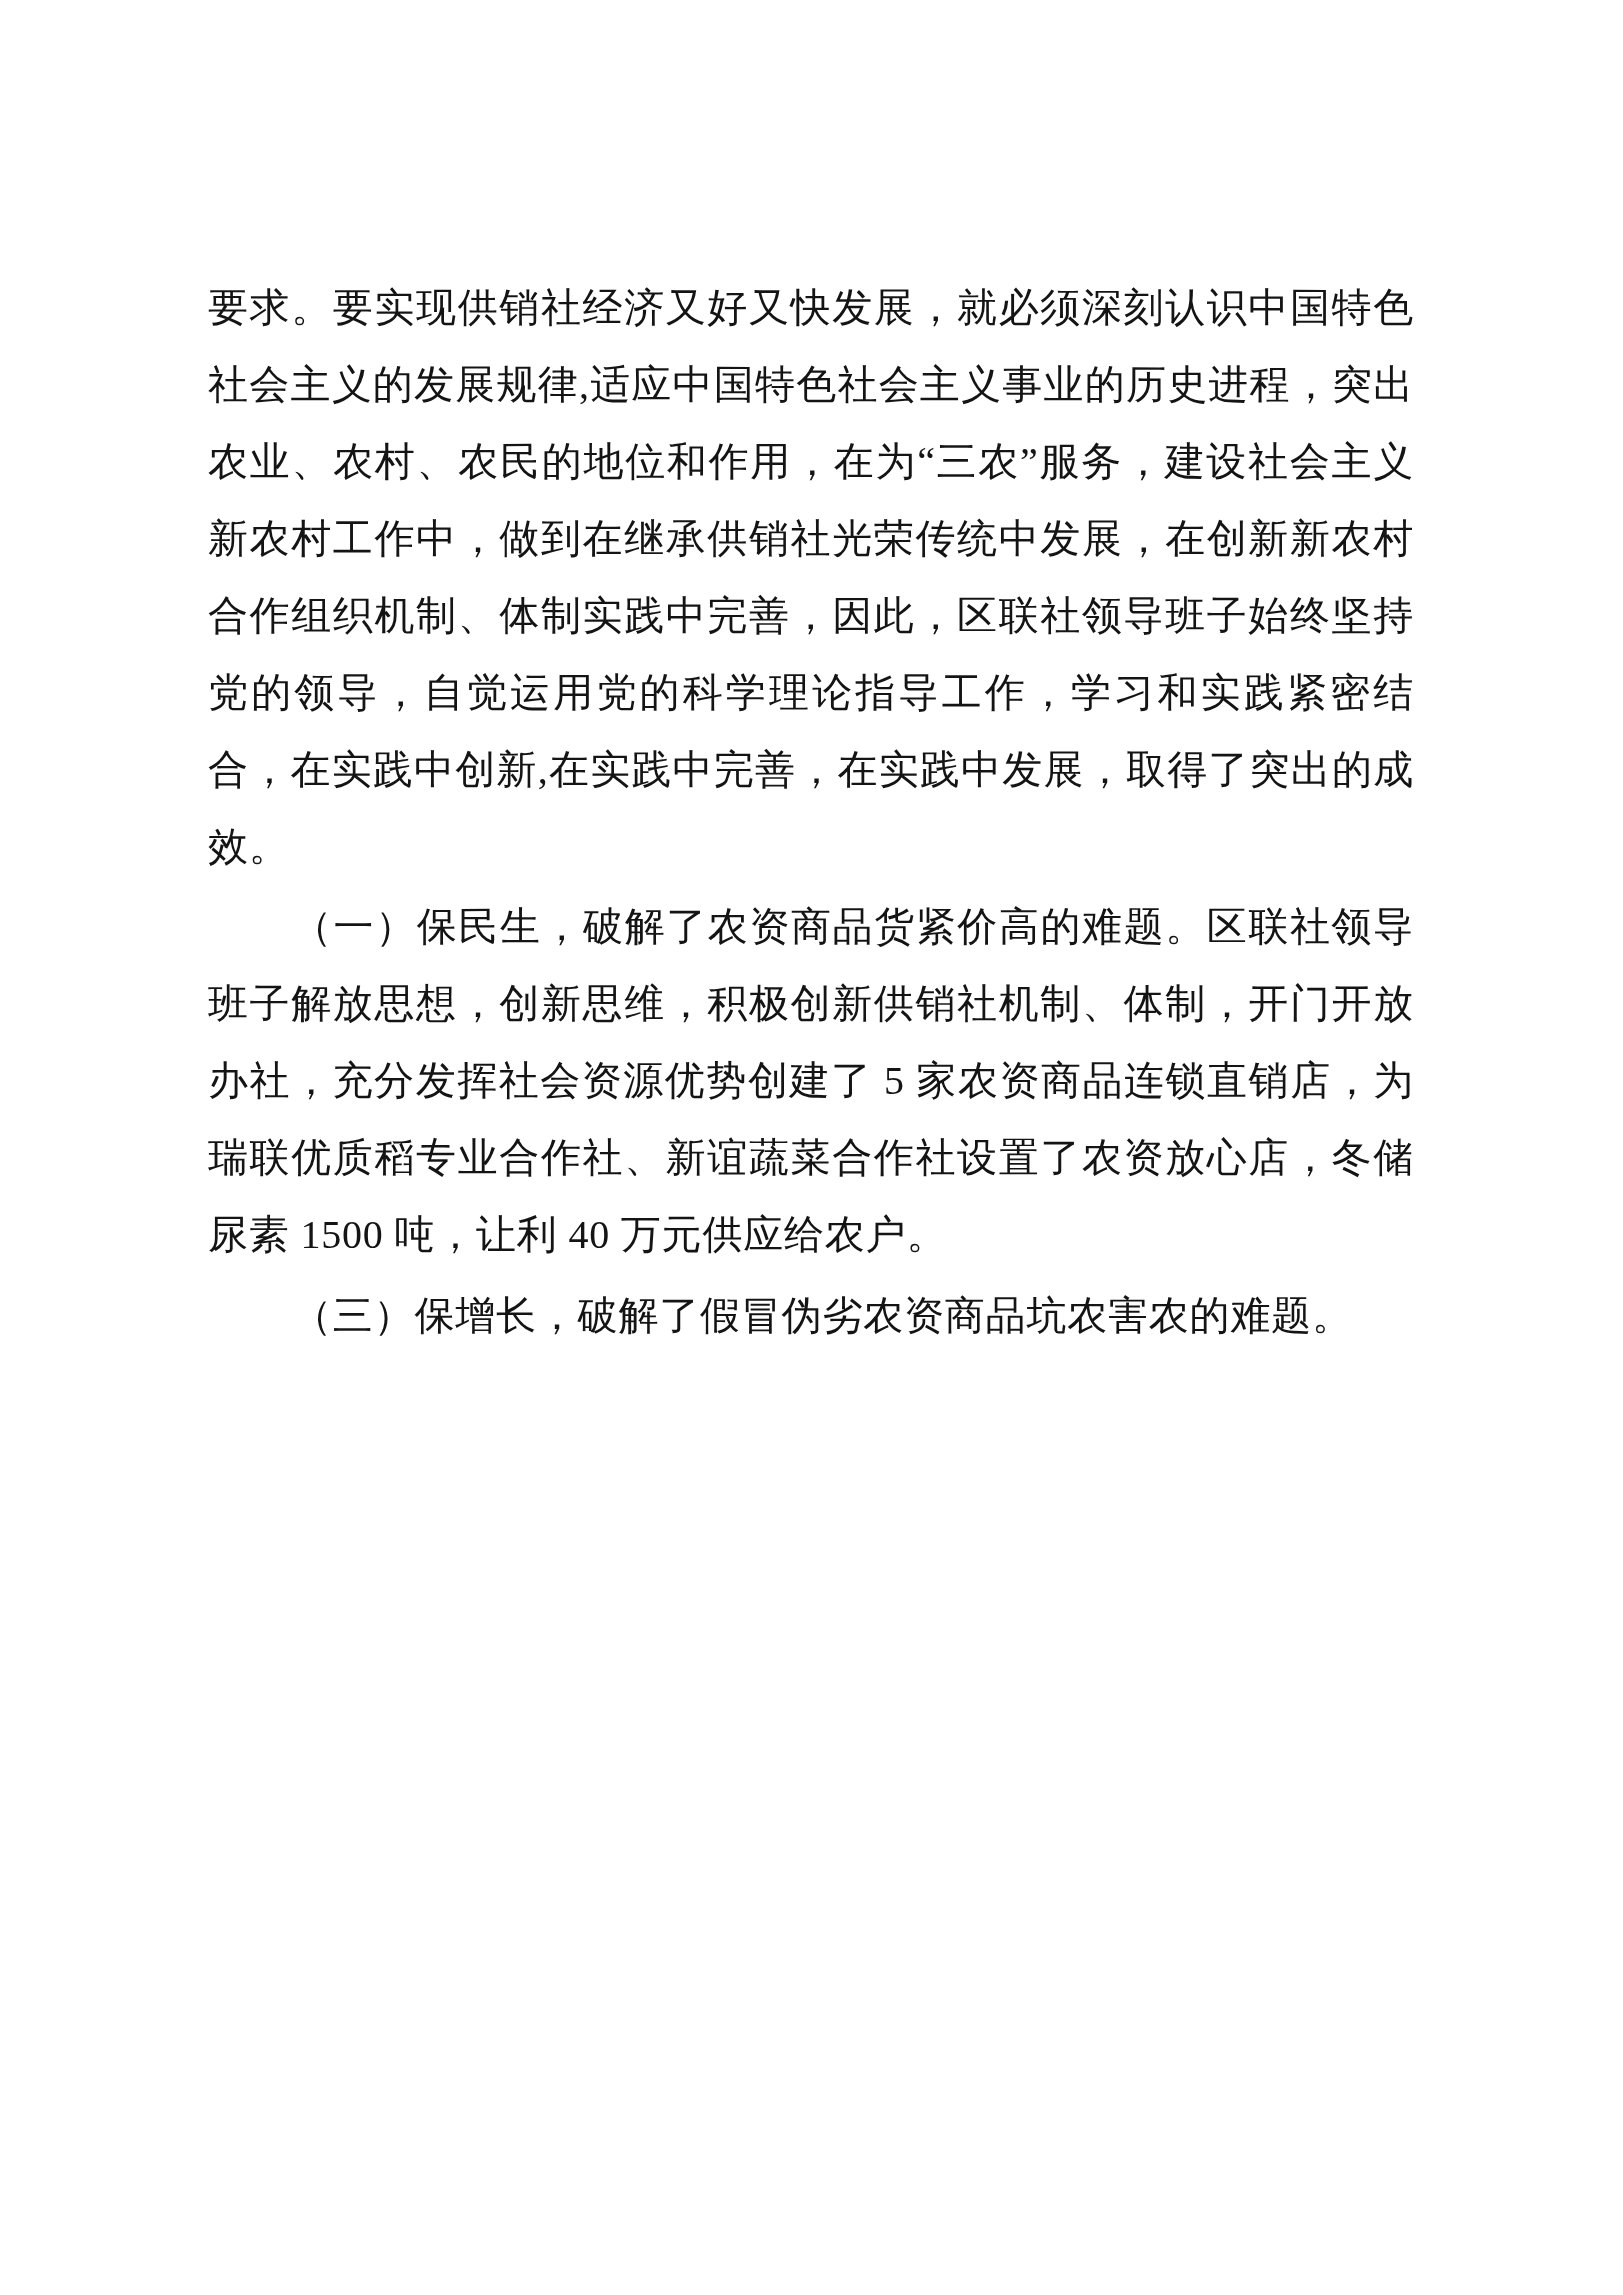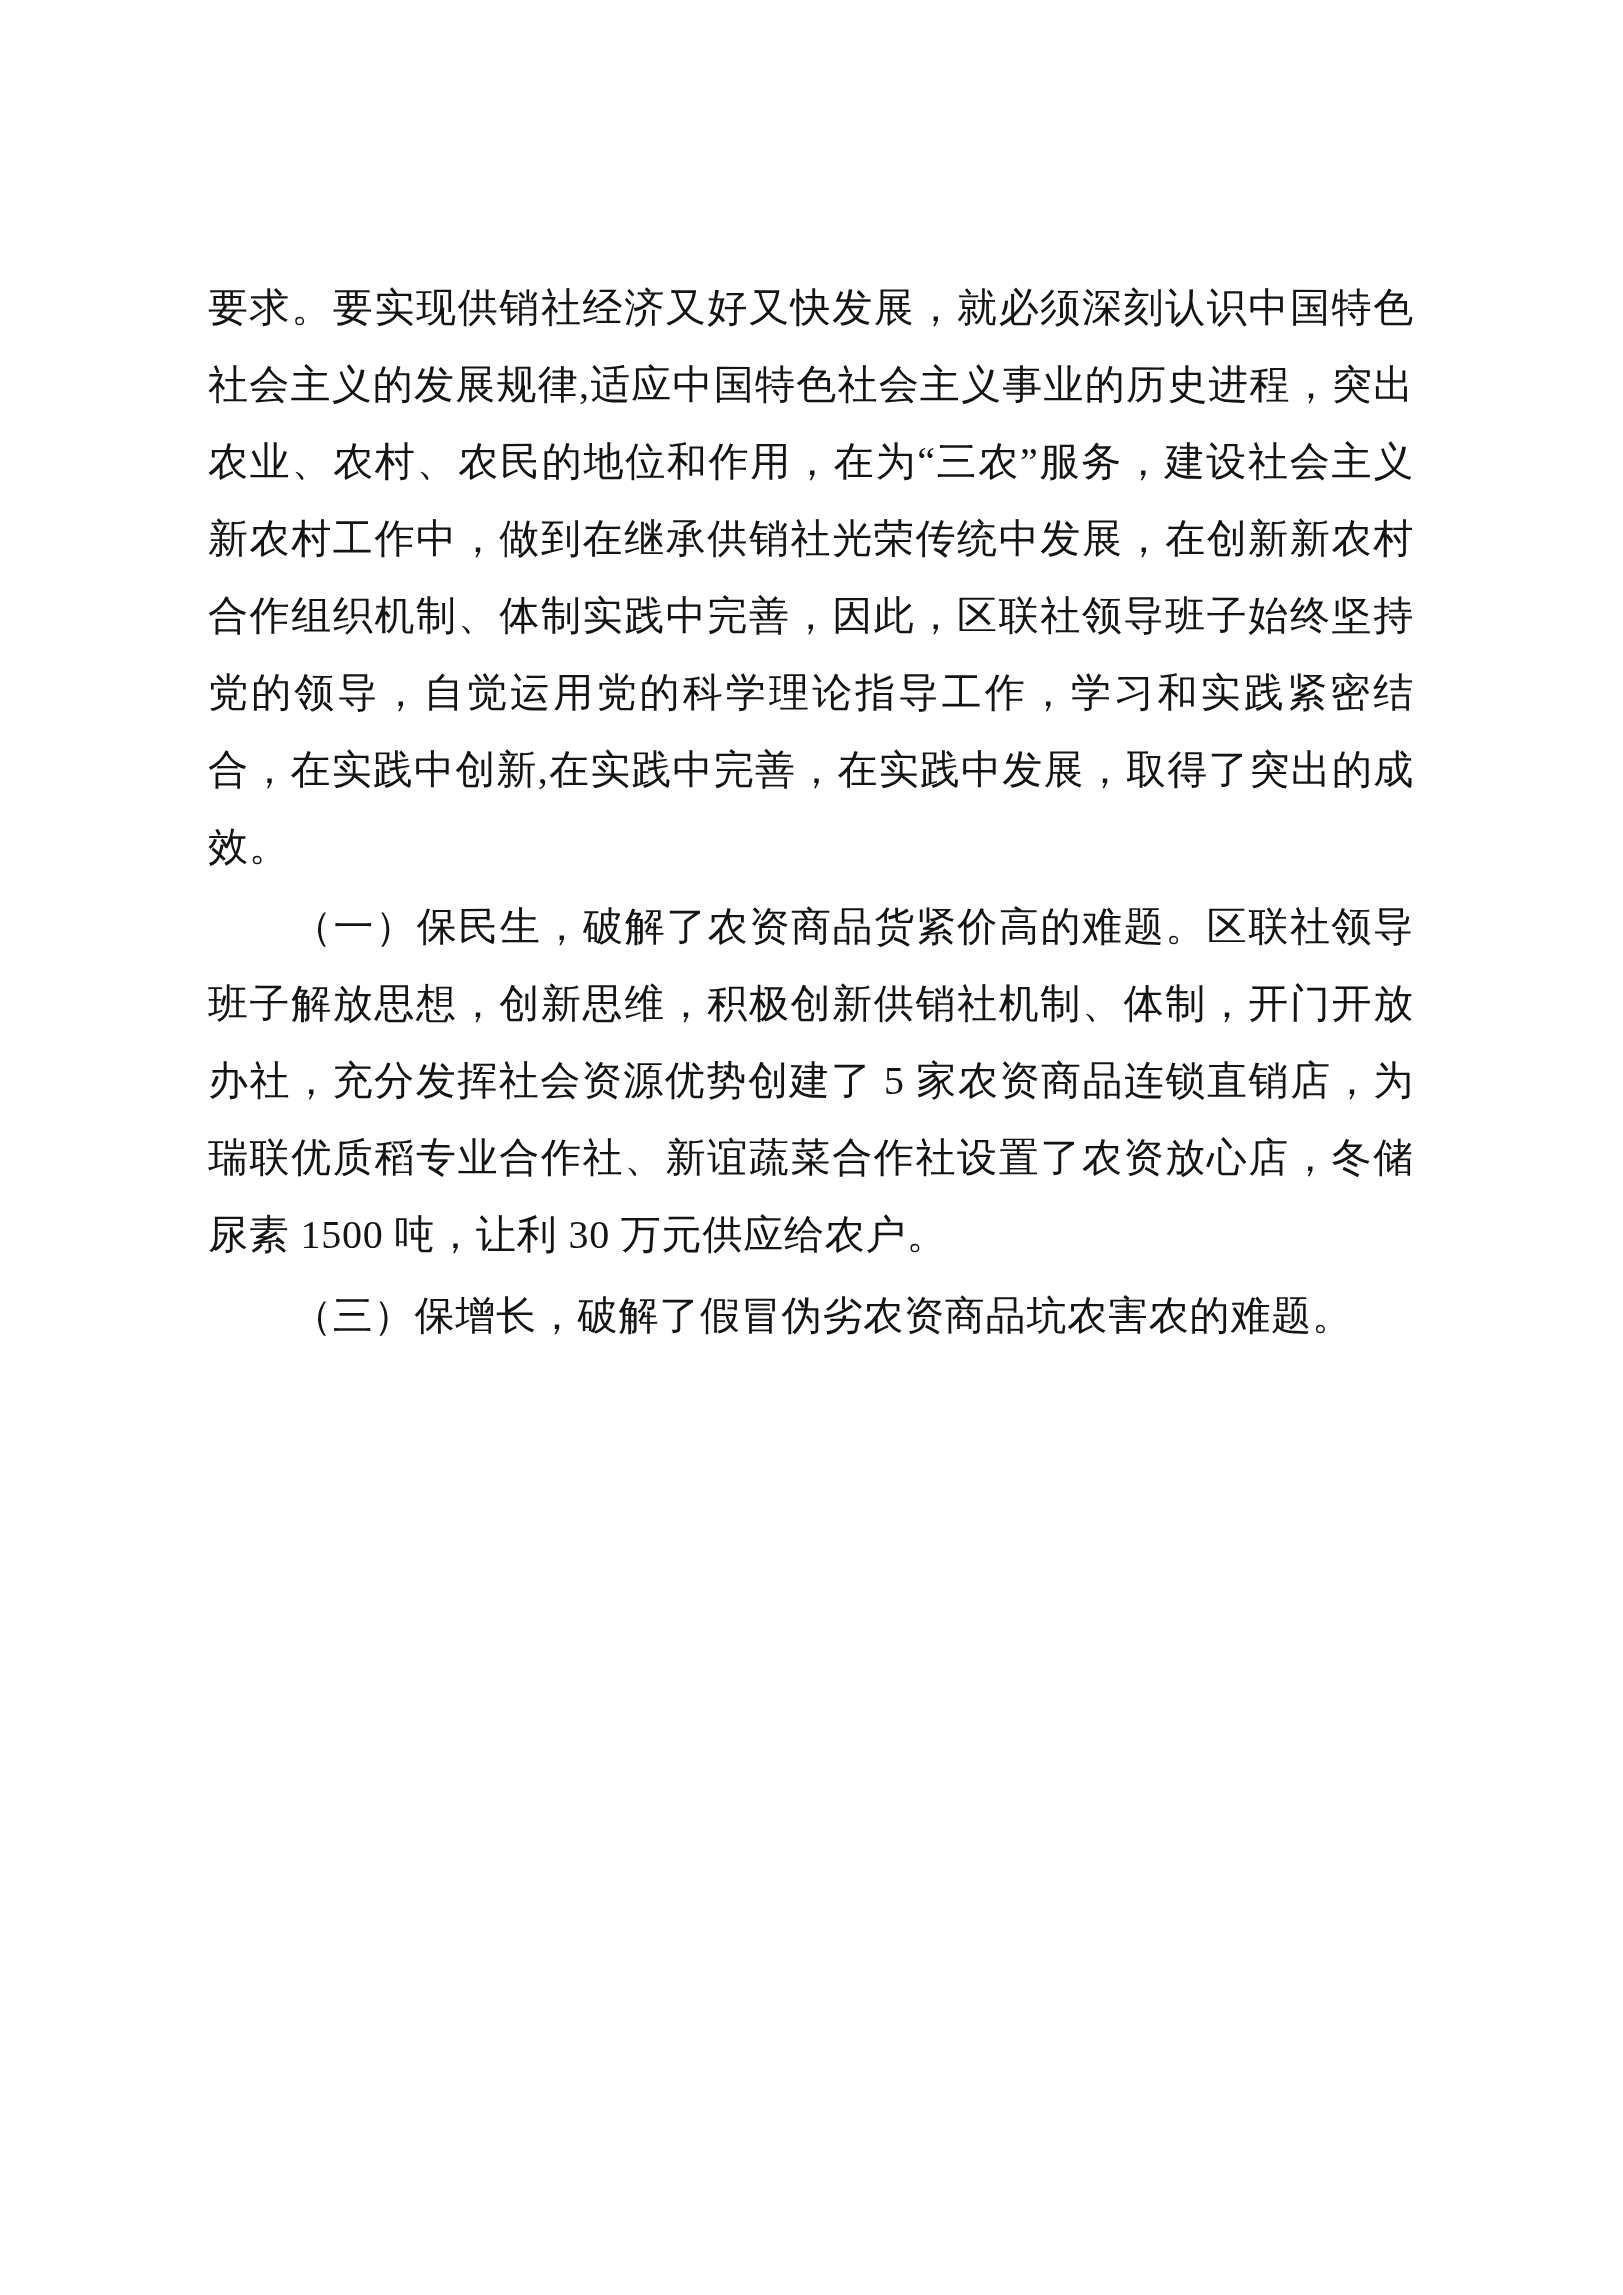--- a/index.html
+++ b/index.html
@@ -48,20 +48,20 @@
     font-family: "Liberation Serif", "DejaVu Serif", serif;
   }
 </style>
 </head>
 <body>
 
 <div class="page">
 
   <div class="content">
     <p class="para">要求。要实现供销社经济又好又快发展，就必须深刻认识中国特色社会主义的发展规律,适应中国特色社会主义事业的历史进程，突出农业、农村、农民的地位和作用，在为“三农”服务，建设社会主义新农村工作中，做到在继承供销社光荣传统中发展，在创新新农村合作组织机制、体制实践中完善，因此，区联社领导班子始终坚持党的领导，自觉运用党的科学理论指导工作，学习和实践紧密结合，在实践中创新,在实践中完善，在实践中发展，取得了突出的成效。</p>
-    <p class="para indent">（一）保民生，破解了农资商品货紧价高的难题。区联社领导班子解放思想，创新思维，积极创新供销社机制、体制，开门开放办社，充分发挥社会资源优势创建了 5 家农资商品连锁直销店，为瑞联优质稻专业合作社、新谊蔬菜合作社设置了农资放心店，冬储尿素 1500 吨，让利 30 万元供应给农户。</p>
+    <p class="para indent">（一）保民生，破解了农资商品货紧价高的难题。区联社领导班子解放思想，创新思维，积极创新供销社机制、体制，开门开放办社，充分发挥社会资源优势创建了 5 家农资商品连锁直销店，为瑞联优质稻专业合作社、新谊蔬菜合作社设置了农资放心店，冬储尿素 1500 吨，让利 40 万元供应给农户。</p>
     <p class="para indent">（三）保增长，破解了假冒伪劣农资商品坑农害农的难题。</p>
   </div>
 
   <div class="footer">第 1 页  共 1 页</div>
 
 </div>
 
 
 </body></html>

